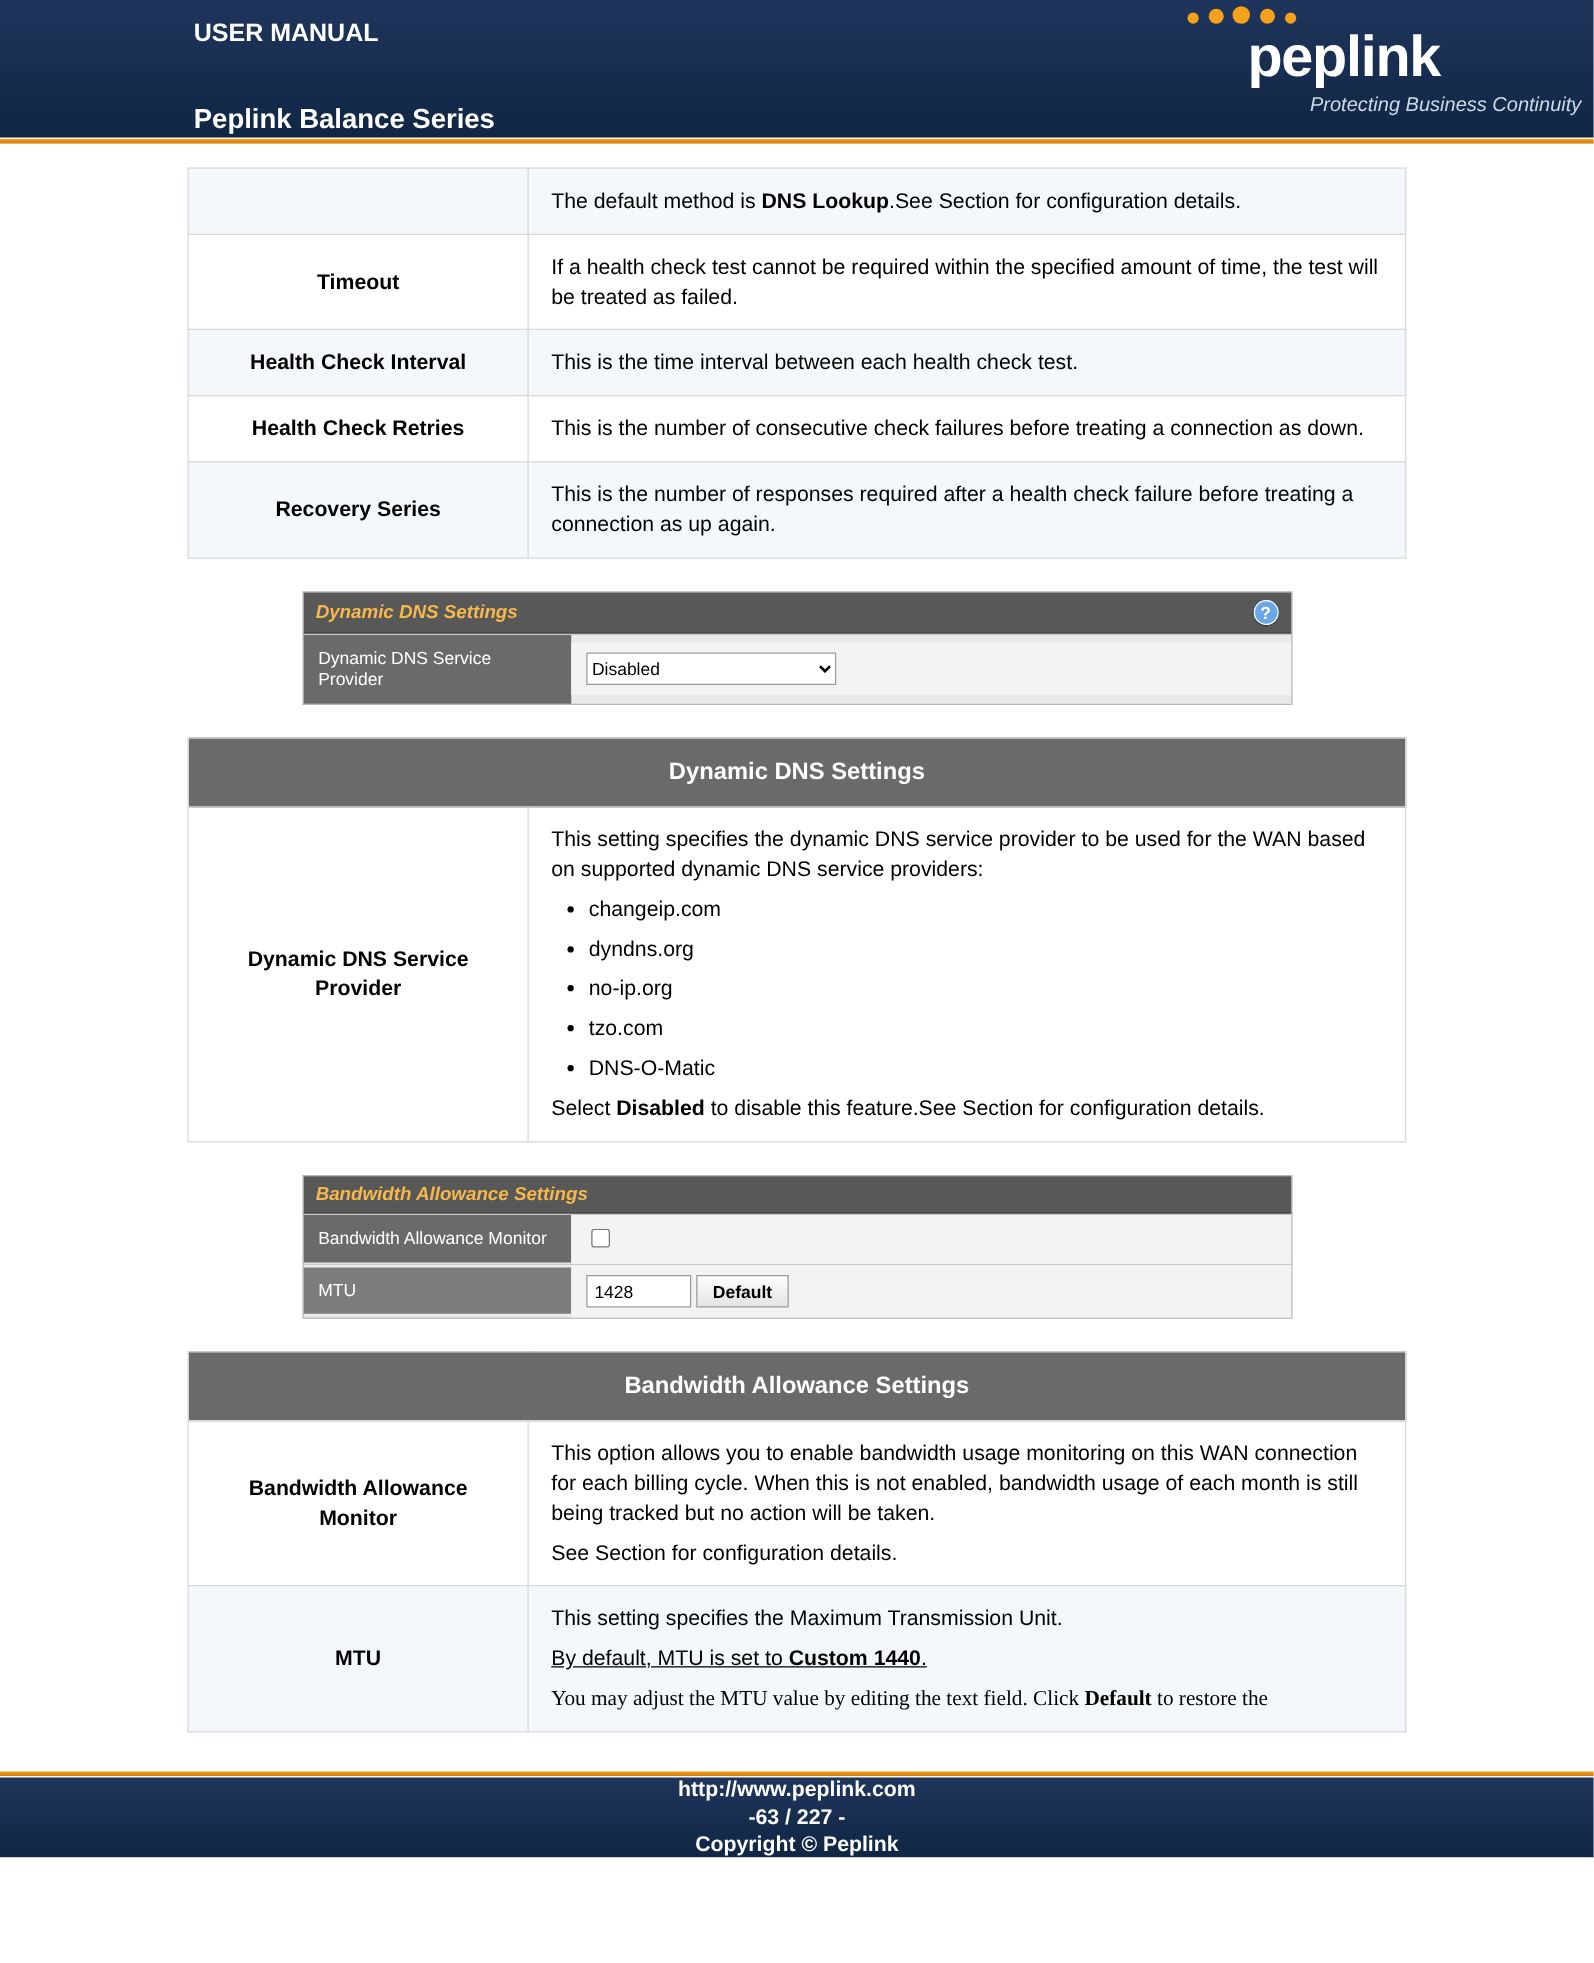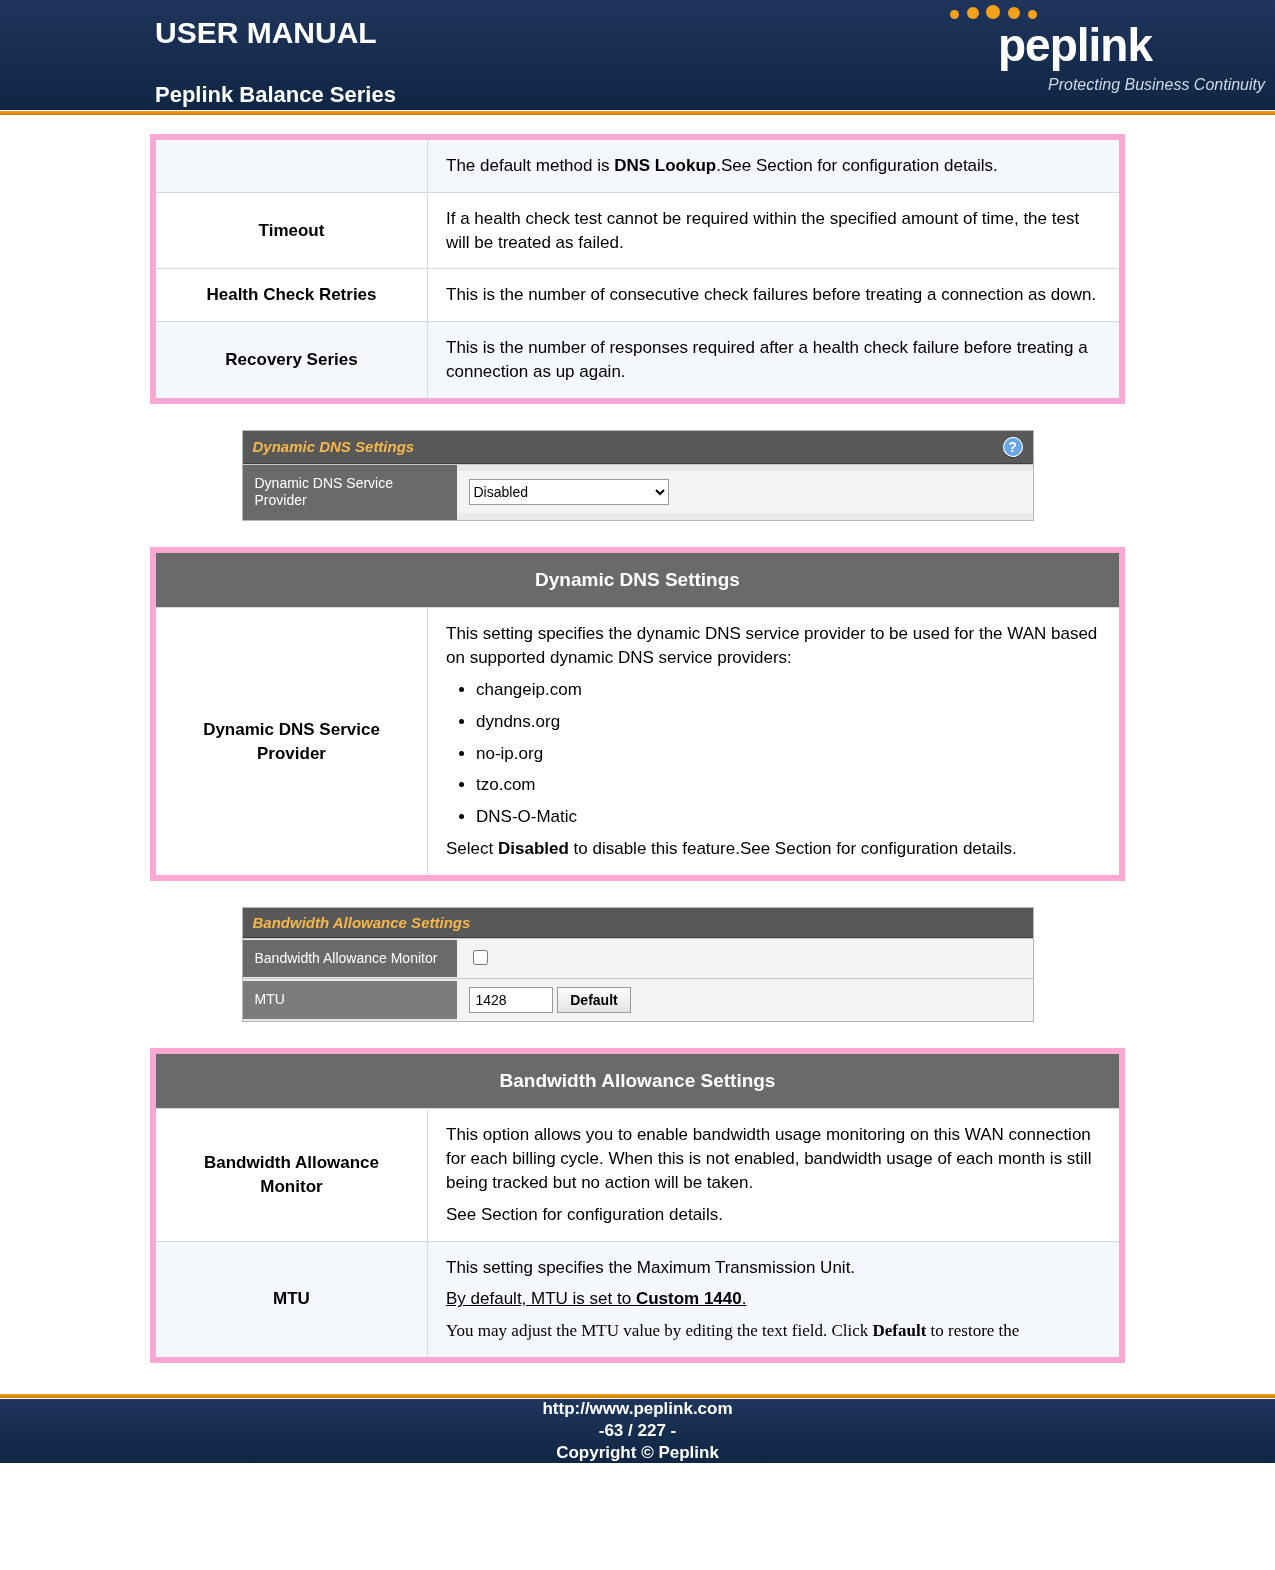--- a/index.html
+++ b/index.html
@@ -1,28 +1,28 @@
 <!DOCTYPE html>
 <html><head>
 <meta charset="utf-8">
 <style>
   html,body{margin:0;padding:0;background:#fff;}
   body{font-family:Arial,Helvetica,sans-serif;font-size:17px;color:#000;width:1275px;}
   .page-wrap{width:1275px;margin:0 auto;}
   .header-band{position:relative;height:110px;background:linear-gradient(#1f355c,#0f2644);}
-  .header-title{position:absolute;left:155px;top:16px;color:#fff;font-size:30px;font-weight:700;}
+  .header-title{position:absolute;left:155px;top:16px;color:#fff;font-size:20px;font-weight:700;}
   .header-sub{position:absolute;left:155px;top:62px;color:#fff;font-size:22px;font-weight:700;margin-top:20px;}
   .logo-box{position:absolute;right:0;top:-2px;width:390px;height:112px;}
   .logo-dots{position:absolute;top:6px;left:65px;}
   .dot{display:inline-block;border-radius:50%;margin-right:3px;}
   .brand-text{position:absolute;top:20px;left:0;width:380px;text-align:center;color:#fff;font-size:46px;font-weight:700;letter-spacing:-1px;}
   .brand-tag{position:absolute;top:78px;right:10px;color:#cfd8e6;font-size:16px;font-style:italic;}
   .orange-divider{height:4px;background:linear-gradient(#f4a11b,#d07b0c);border-top:1px solid #fff;border-bottom:1px solid #fff;}
   .content{padding:18px 150px 30px 150px;}
-  .defs-table{width:100%;border-collapse:collapse;border:6px solid #f9a8d4;}
+  .defs-table{width:100%;border-collapse:collapse;border:1px solid #f9a8d4;}
   .defs-table td{border:1px solid #d8d8d8;padding:14px 18px;vertical-align:middle;line-height:1.4;}
   .defs-table td.label{font-weight:700;text-align:center;width:235px;}
   .defs-table tr.alt td{background:#f4f7fb;}
   .section-head{background:#6a6a6a;color:#fff;font-weight:700;text-align:center;padding:12px;font-size:19px;}
   .ui-panel{margin:26px auto 10px auto;width:790px;border:1px solid #b8b8b8;background:#e9e9e9;}
   .ui-panel .panel-titlebar{background:#585858;color:#f6b84a;font-style:italic;font-weight:700;font-size:15px;padding:6px 10px;border-bottom:1px solid #3e3e3e;display:flex;justify-content:space-between;align-items:center;}
   .help-circle{width:20px;height:20px;border-radius:50%;background:#6aa7e6;color:#fff;display:flex;align-items:center;justify-content:center;font-style:normal;font-weight:700;font-size:14px;box-shadow:0 0 0 1px #fff inset,0 1px 1px rgba(0,0,0,.4);}
   .panel-row{display:flex;align-items:center;border-top:1px solid #c7c7c7;}
   .panel-row .row-label{width:190px;background:#6a6a6a;color:#fff;padding:10px 12px;font-size:14px;line-height:1.25;}
   .panel-row .row-field{flex:1;background:#f3f3f3;padding:8px 12px;}
@@ -62,20 +62,24 @@
       <tbody>
           <tr class="alt">
         <td class="label"></td>
         <td>
           <span>The default method is </span><b>DNS Lookup</b><span>.See Section  for configuration details.</span>
         </td>
       </tr>
       <tr>
         <td class="label">Timeout</td>
         <td>If a health check test cannot be required within the specified amount of time, the test will be treated as failed.</td>
+      </tr>
+      <tr class="alt">
+        <td class="label">Health Check Interval</td>
+        <td>This is the time interval between each health check test.</td>
       </tr>
       <tr>
         <td class="label">Health Check Retries</td>
         <td>This is the number of consecutive check failures before treating a connection as down.</td>
       </tr>
       <tr class="alt">
         <td class="label">Recovery Series</td>
         <td>This is the number of responses required after a health check failure before treating a connection as up again.</td>
       </tr>
     </tbody>

